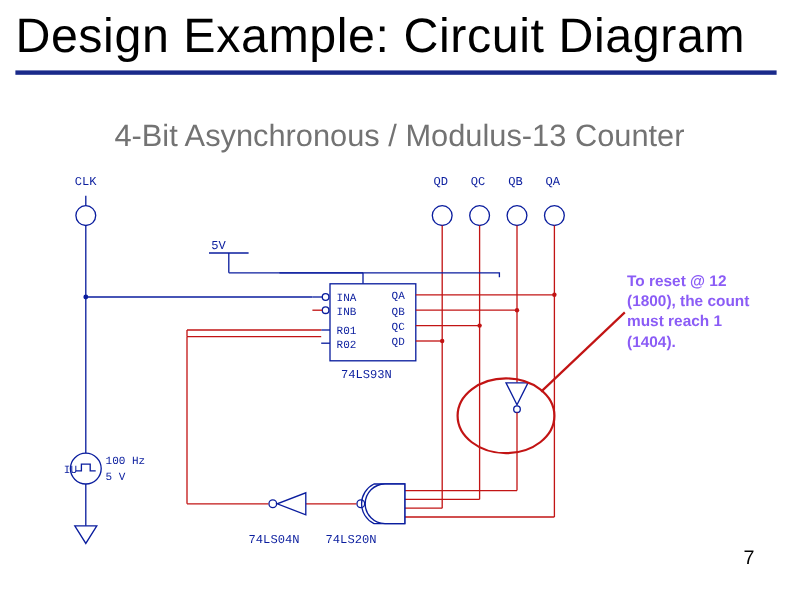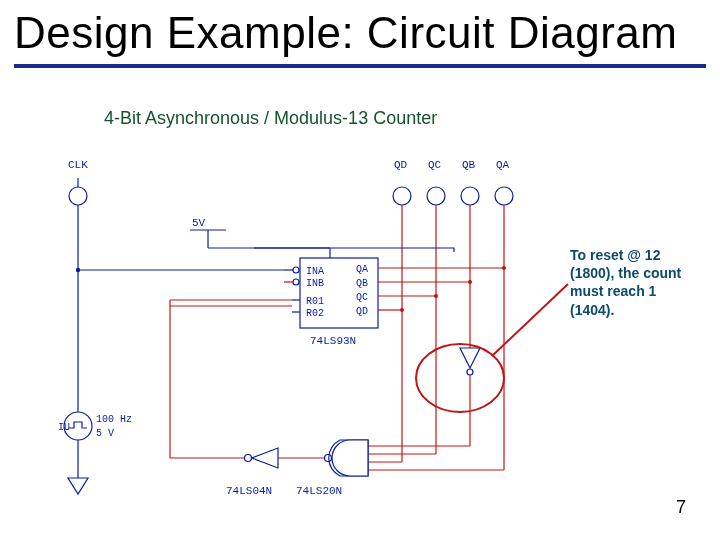--- a/index.html
+++ b/index.html
@@ -1,20 +1,20 @@
 <!DOCTYPE html>
 <html><head>
 <meta charset="utf-8">
 <style>
   html,body{margin:0;padding:0;width:720px;height:540px;background:#fff;font-family:Arial,Helvetica,sans-serif;overflow:hidden}
   .slide{position:relative;width:720px;height:540px}
   .title{position:absolute;left:14px;top:8px;font-size:44px;letter-spacing:.5px;color:#000}
   .rule{position:absolute;left:14px;top:64px;width:692px;height:0;border-top:4px solid #1a2a8a}
-  .subtitle{position:absolute;left:104px;top:108px;font-size:18px;color:#14532d}
-  .callout{position:absolute;left:570px;top:246px;width:150px;font-size:14px;font-weight:bold;line-height:1.3;color:#0c4a6e}
+  .subtitle{position:absolute;left:104px;top:108px;font-size:28px;color:#737373}
+  .callout{position:absolute;left:570px;top:246px;width:150px;font-size:14px;font-weight:bold;line-height:1.3;color:#8b5cf6}
   .pagenum{position:absolute;right:34px;bottom:22px;font-size:18px;color:#000}
   .diagram{position:absolute;left:40px;top:150px;width:640px;height:380px}
 </style>
 </head>
 <body>
 
 <div class="slide">
   <div class="title">Design Example: Circuit Diagram</div>
   <div class="rule"></div>
   <div class="subtitle">4-Bit Asynchronous / Modulus-13 Counter</div>

